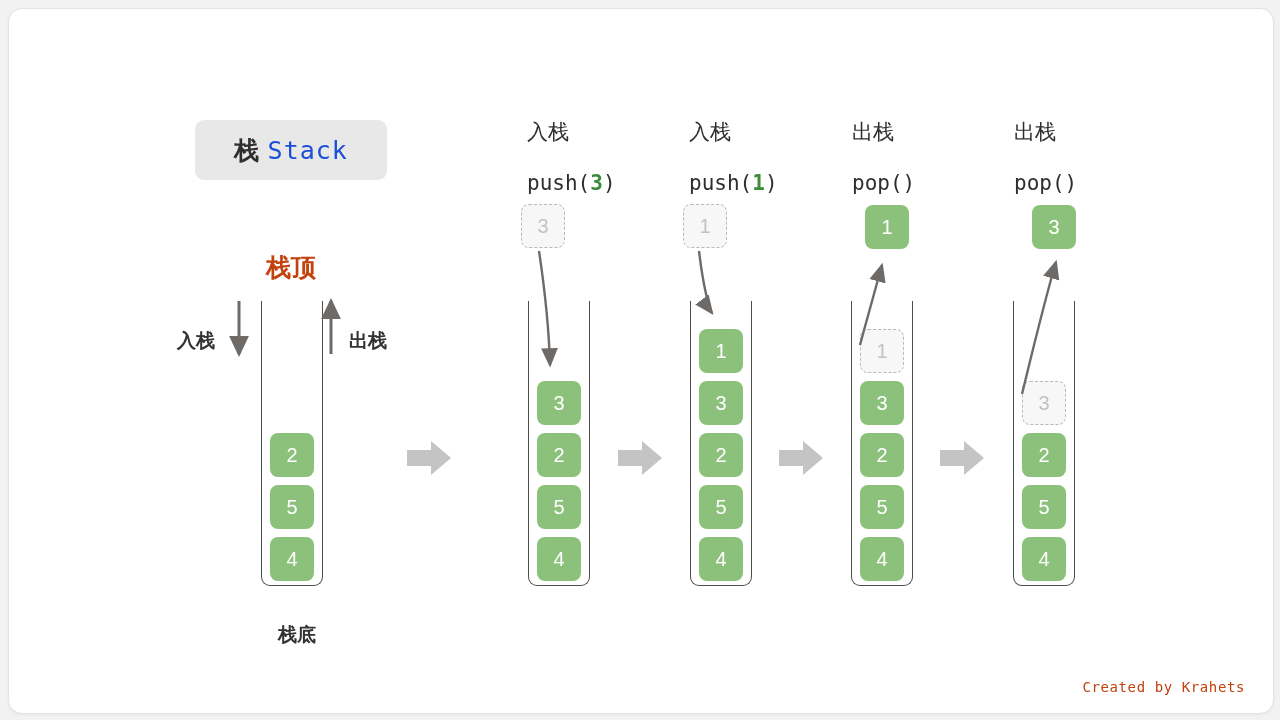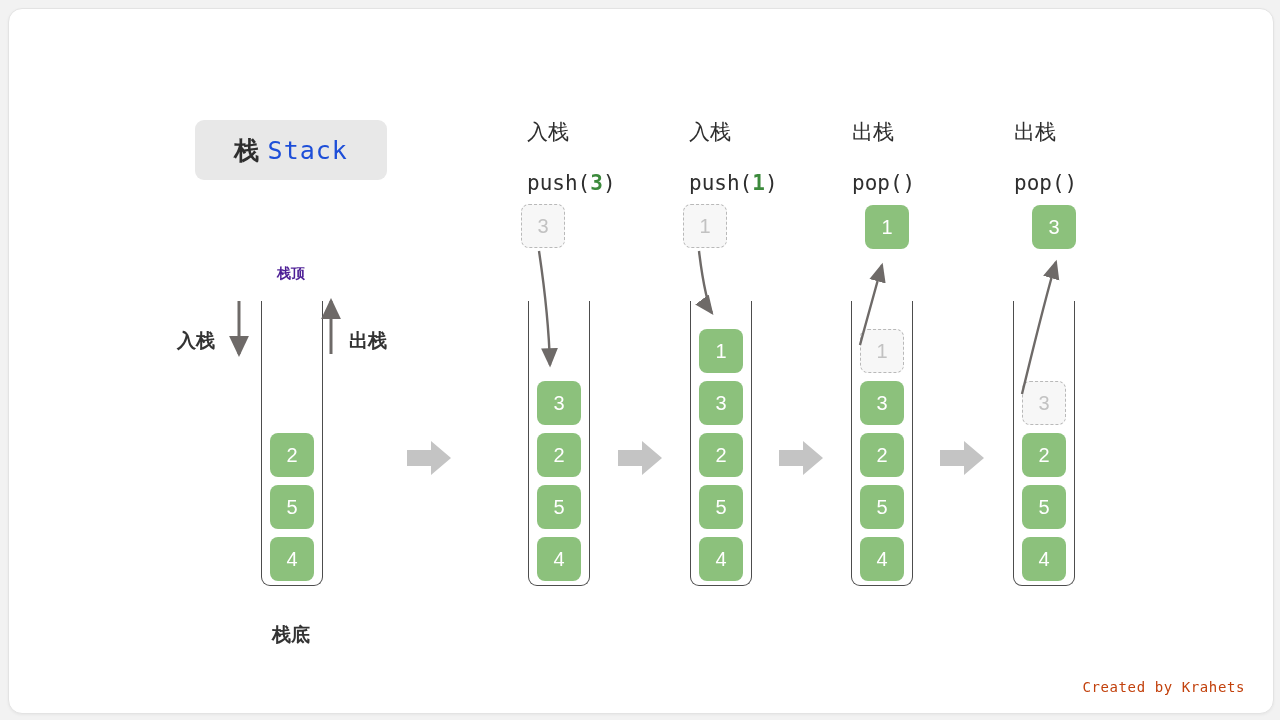--- a/index.html
+++ b/index.html
@@ -27,25 +27,25 @@
     background:#e8e8e8;border-radius:9px;
     display:flex;align-items:center;justify-content:center;
     gap:8px;
   }
   .title-cn{font-size:25px;font-weight:bold;color:#2e2e2e;letter-spacing:.5px;}
   .title-en{font-family:"DejaVu Sans Mono","Liberation Mono",monospace;
             font-size:25px;color:#1d4ed8;letter-spacing:1px;}
 
   
   .lbl-top{
-    position:absolute;left:186px;top:256px;width:192px;
-    text-align:center;font-size:14px;font-weight:bold;color:#4c1d95;
+    position:absolute;left:186px;top:242px;width:192px;
+    text-align:center;font-size:25px;font-weight:bold;color:#c2410c;
   }
   .lbl-bottom{
-    position:absolute;left:186px;top:613px;width:192px;
+    position:absolute;left:192px;top:613px;width:192px;
     text-align:center;font-size:19px;font-weight:bold;color:#333;
   }
   .lbl-push{
     position:absolute;left:168px;top:319px;
     font-size:19px;font-weight:bold;color:#333;
   }
   .lbl-pop{
     position:absolute;left:340px;top:319px;
     font-size:19px;font-weight:bold;color:#333;
   }

